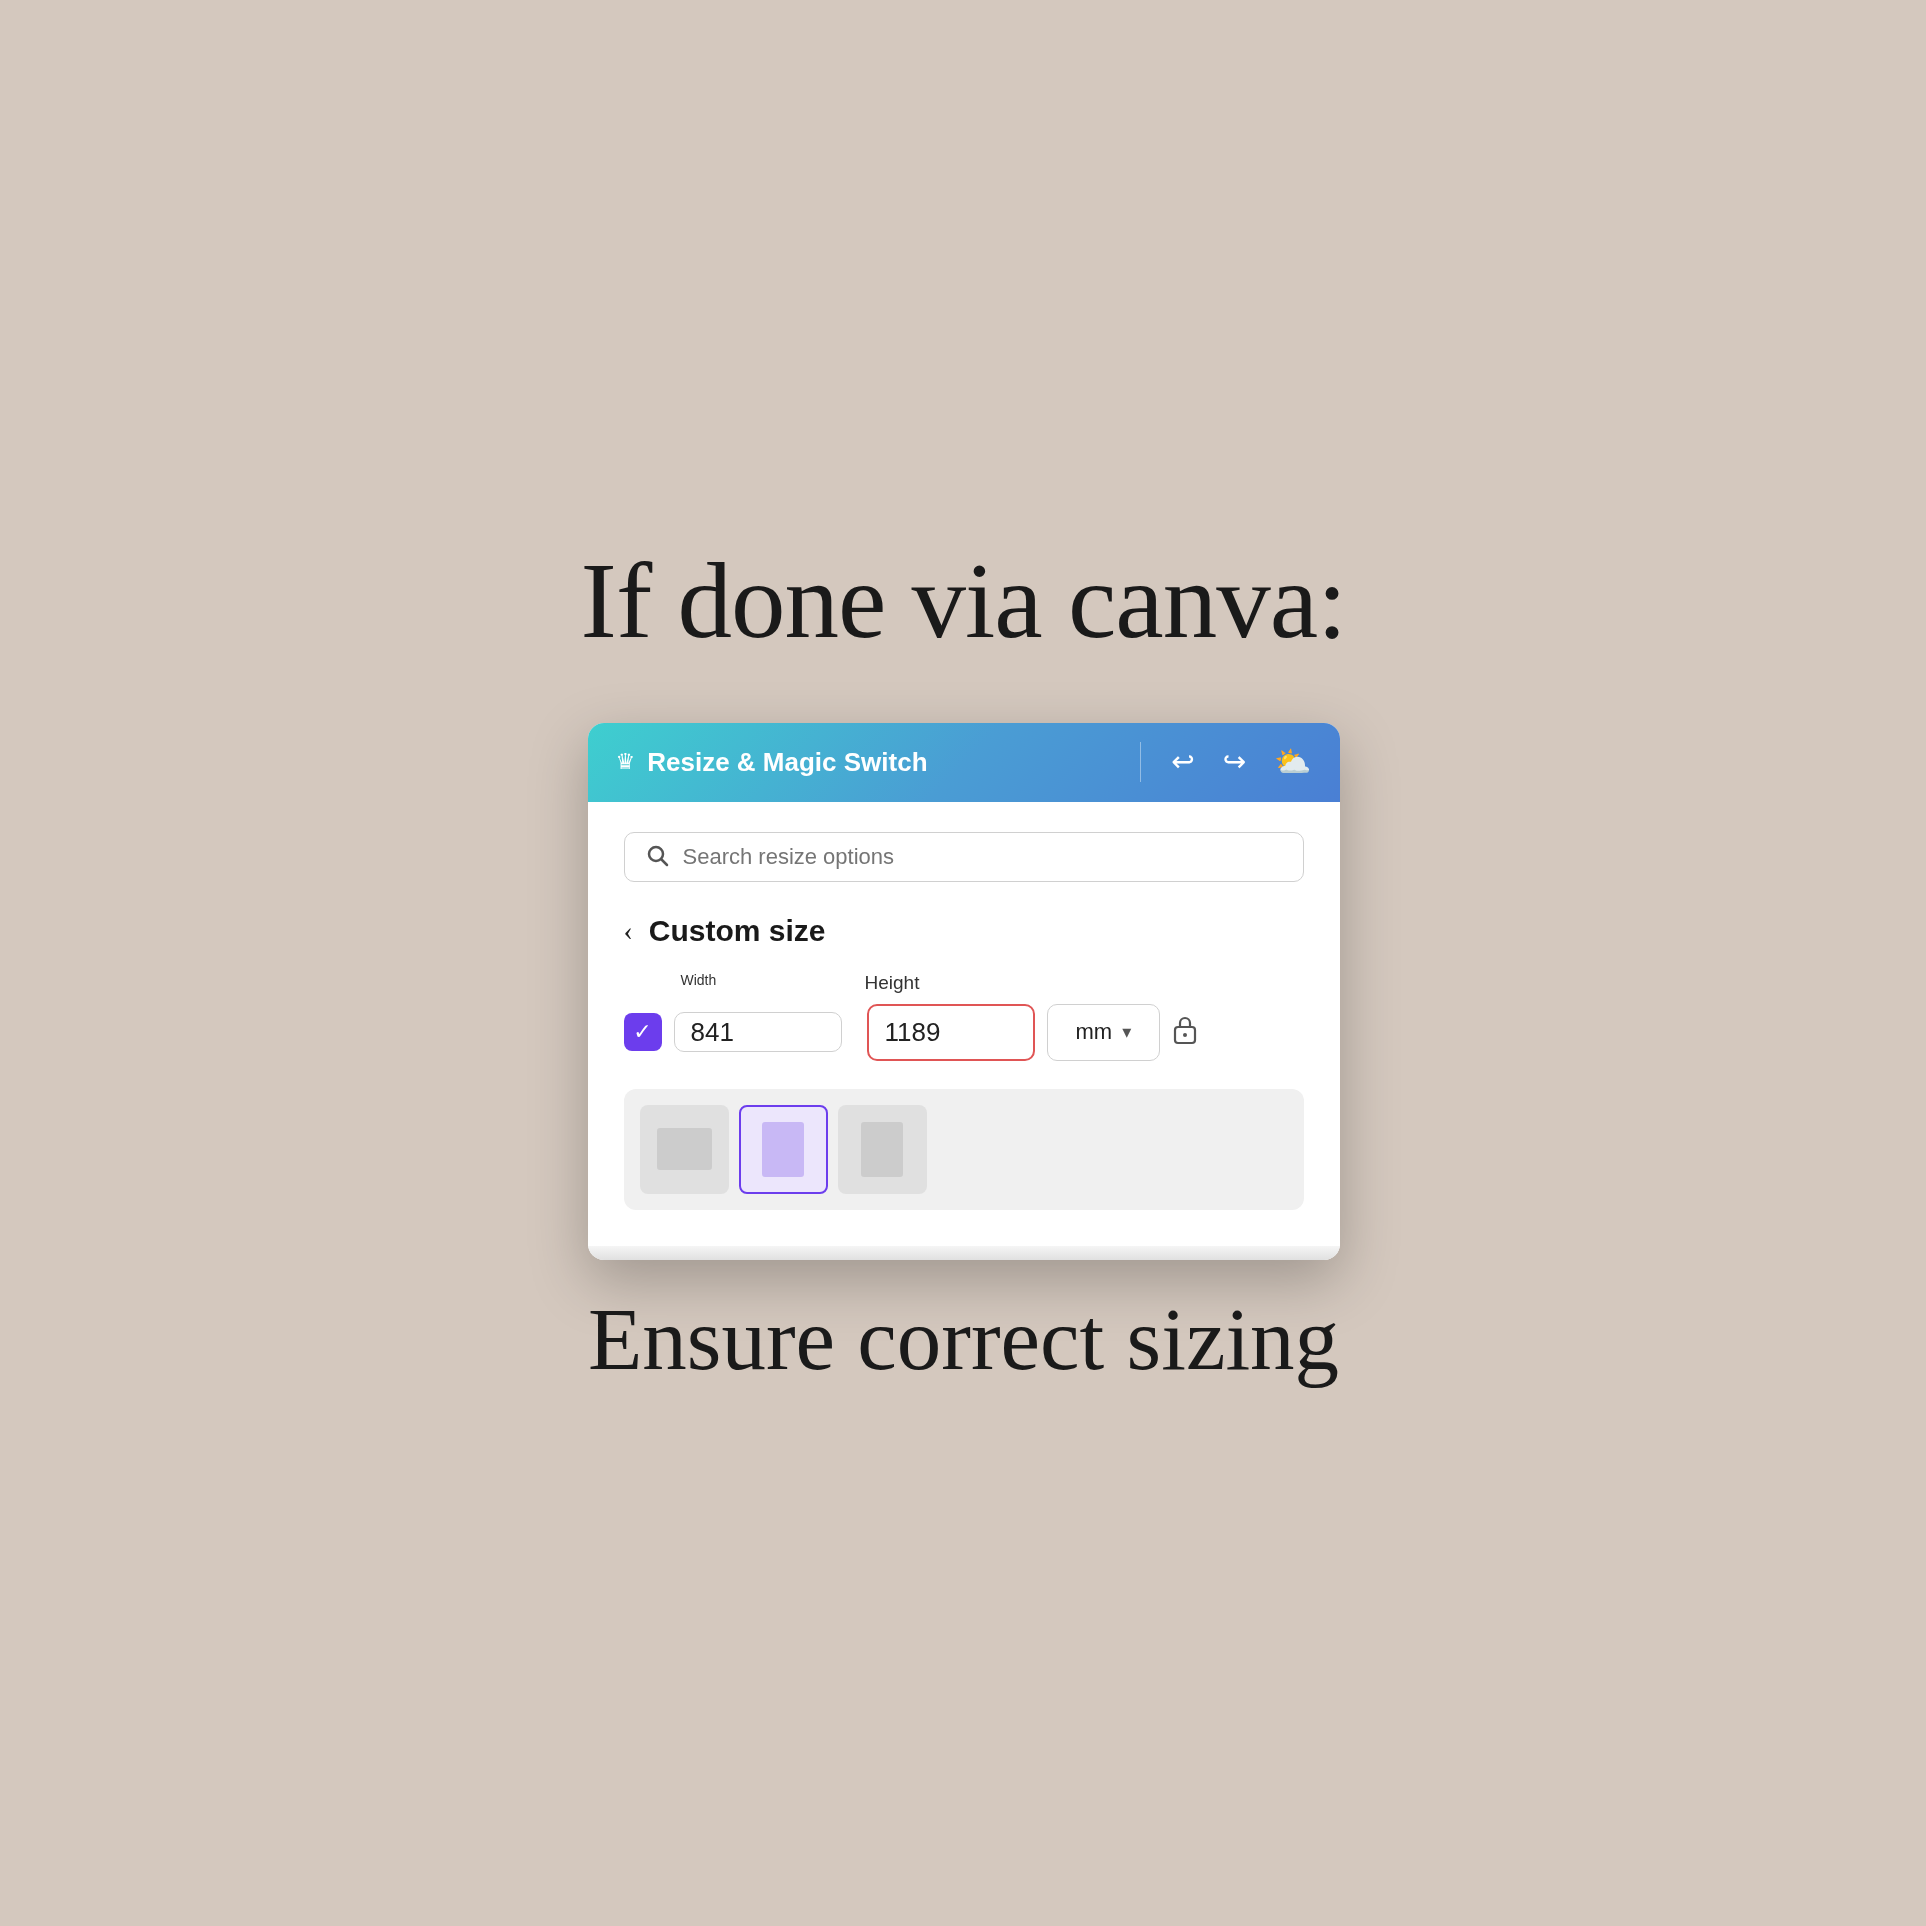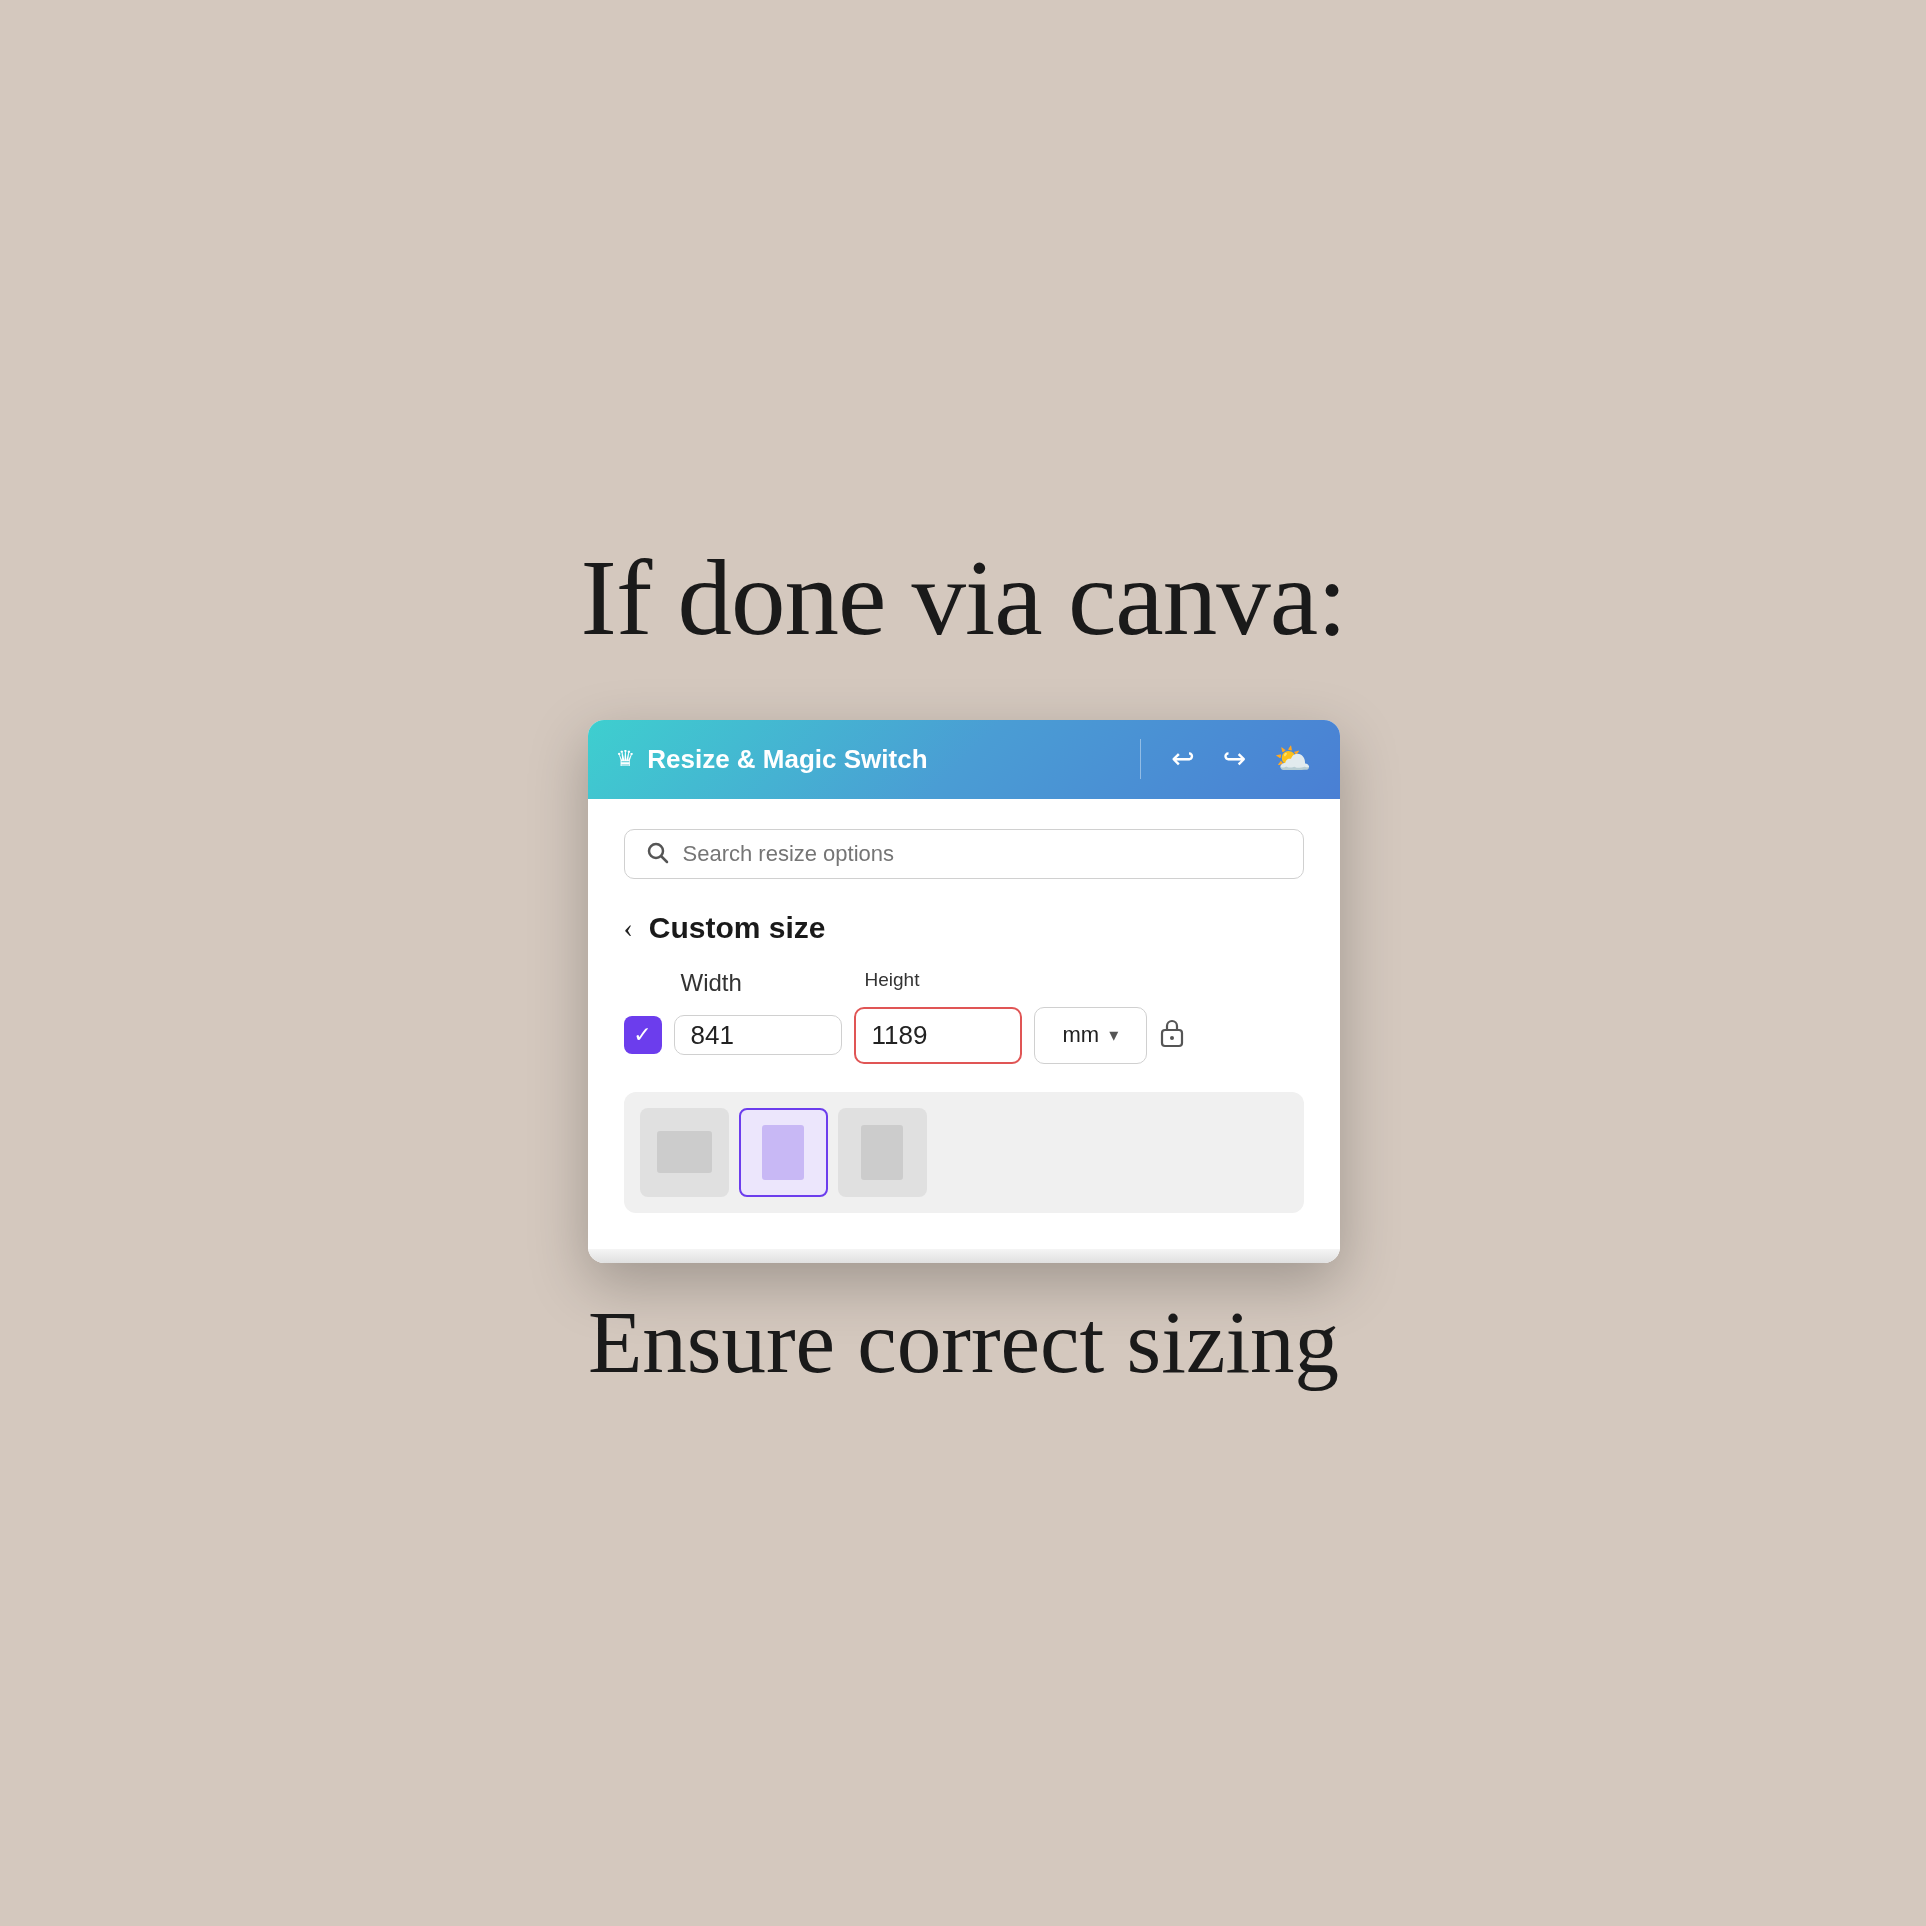--- a/index.html
+++ b/index.html
@@ -148,21 +148,21 @@
 
     
     .dimension-labels {
       display: flex;
       gap: 16px;
       margin-bottom: 10px;
       padding-left: 57px;
     }
 
     .dim-label {
-      font-size: 24px;
+      font-size: 14px;
       color: #333;
       font-family: -apple-system, BlinkMacSystemFont, 'Segoe UI', sans-serif;
       width: 168px;
     }
 
     .dim-label-height {
       font-size: 19px;
       color: #333;
       font-family: -apple-system, BlinkMacSystemFont, 'Segoe UI', sans-serif;
       width: 168px;
@@ -210,20 +210,21 @@
       width: 168px;
       height: 57px;
       border: 2px solid #e05555;
       border-radius: 10px;
       font-size: 26px;
       color: #222;
       text-align: left;
       padding: 4px 16px;
       font-family: -apple-system, BlinkMacSystemFont, 'Segoe UI', sans-serif;
       outline: none;
+      margin-left: 13px;
     }
 
     .unit-select-wrap {
       display: flex;
       align-items: center;
       border: 1.5px solid #d0d0d0;
       border-radius: 10px;
       padding: 0 28px;
       height: 57px;
       gap: 10px;

